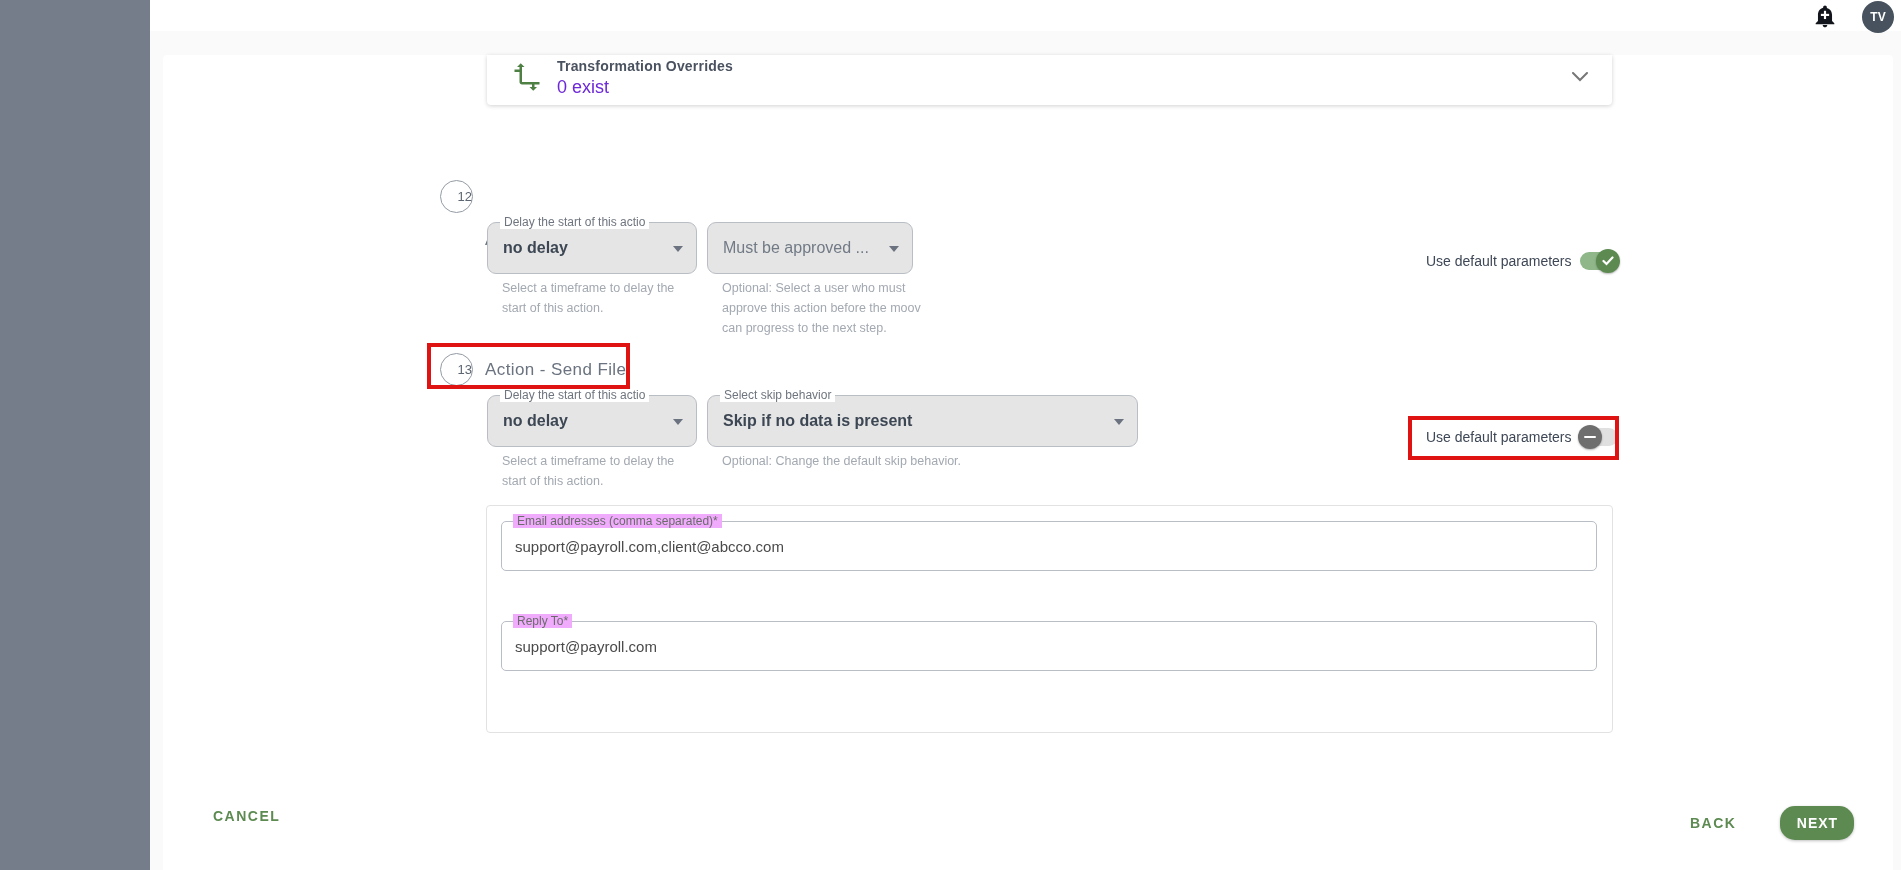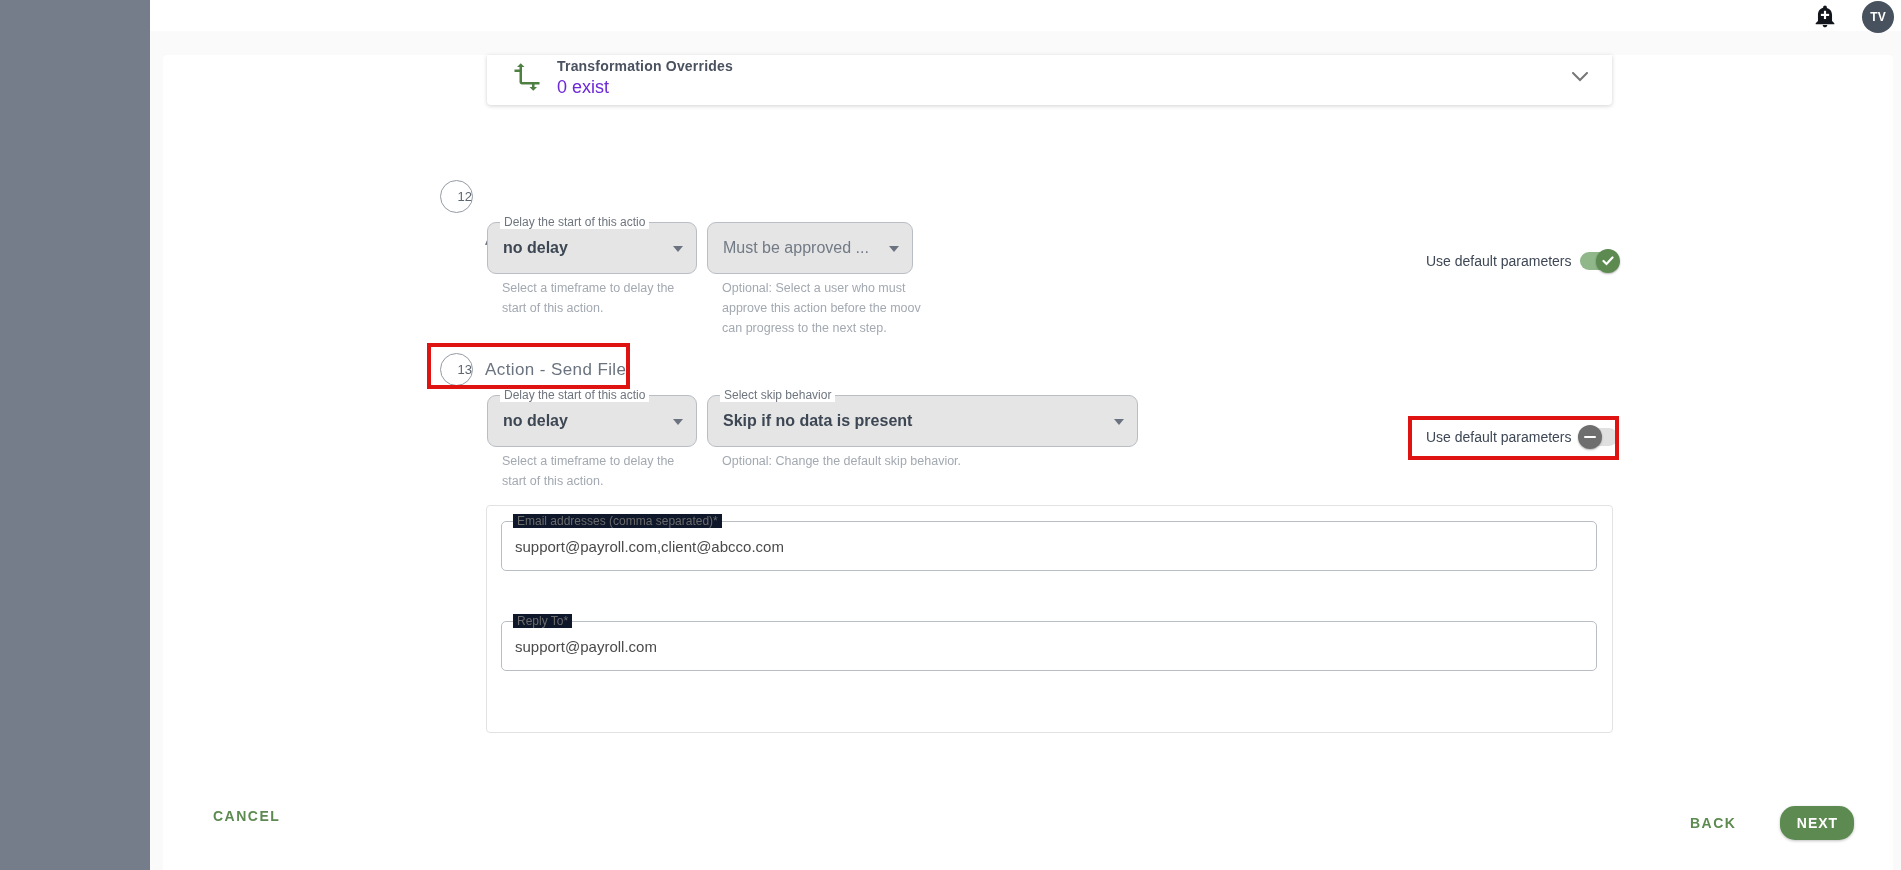--- a/index.html
+++ b/index.html
@@ -73,21 +73,21 @@
            display:flex; align-items:center; justify-content:center; box-shadow:0 1px 2px rgba(0,0,0,.3); }
   .toggle.on .thumb { right:-2px; background:#5c8a50; }
   .toggle.off .thumb { left:-2px; background:#6e6e6e; }
   .minus { width:12px; height:2.5px; background:#fff; border-radius:1px; }
 
   .annotation { border:4px solid #e01313; z-index:6; pointer-events:none; }
 
   
   .email-container { left:486px; top:505px; width:1127px; height:228px; border:1px solid #e2e2e2; border-radius:4px; }
   .field { background:#fff; border:1px solid #b9bec5; border-radius:5px; }
-  .field-legend { position:absolute; top:-8px; left:11px; background:#0f172a; padding:0 4px; font-size:12px; color:#6b6b6b; white-space:nowrap;}
+  .field-legend { position:absolute; top:-8px; left:11px; background:#f0abfc; padding:0 4px; font-size:12px; color:#6b6b6b; white-space:nowrap;}
   .field input { position:absolute; left:13px; top:0; width:calc(100% - 26px); height:100%; border:none; outline:none;
                  font-size:15px; color:#4a4a4a; font-family:"Liberation Sans","DejaVu Sans",sans-serif; background:transparent;}
 
   
   .cancel { left:213px; top:808px; font-size:14px; font-weight:bold; color:#5c8a50; letter-spacing:1.5px; cursor:pointer; background:none; border:none;}
   .footer-right { left:1690px; top:806px; height:34px; display:flex; align-items:center; gap:44px; }
   .back { font-size:14px; font-weight:bold; color:#5c8a50; letter-spacing:1.5px; cursor:pointer; background:none; border:none;}
   .next { width:74px; height:34px; background:#5c8a50; color:#fff; font-size:14px; font-weight:bold;
           letter-spacing:1px; border:none; border-radius:15px; cursor:pointer; box-shadow:0 1px 3px rgba(0,0,0,.25);}
 </style>

